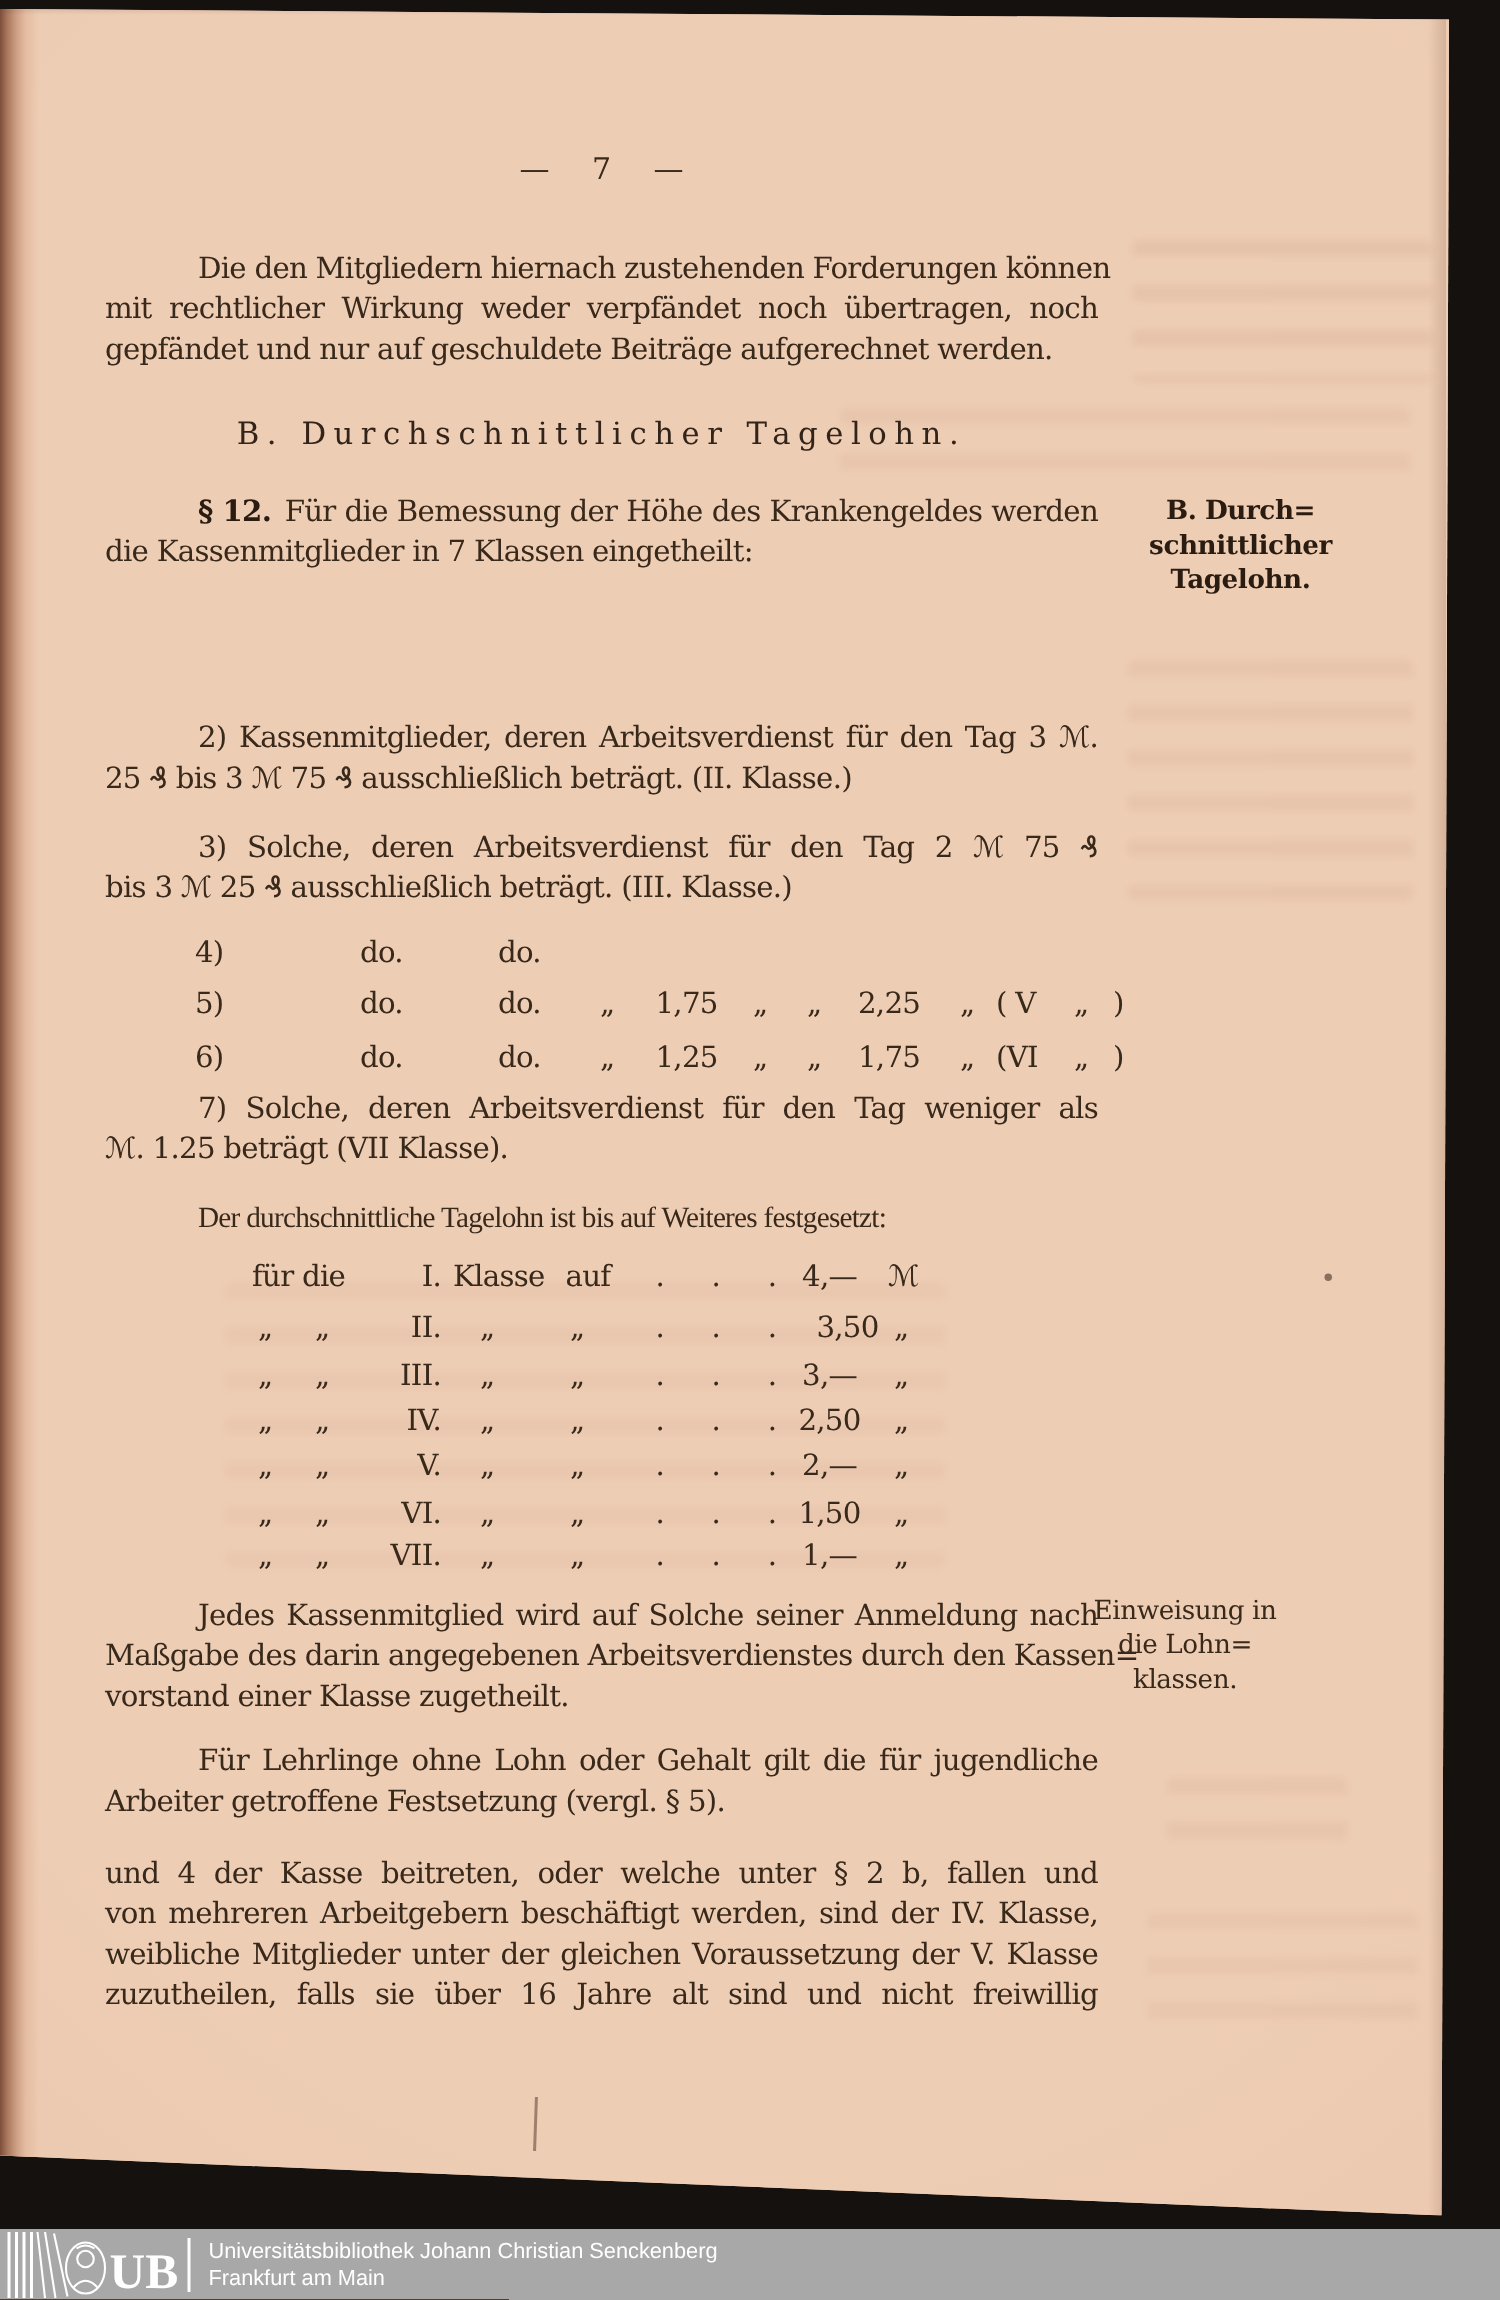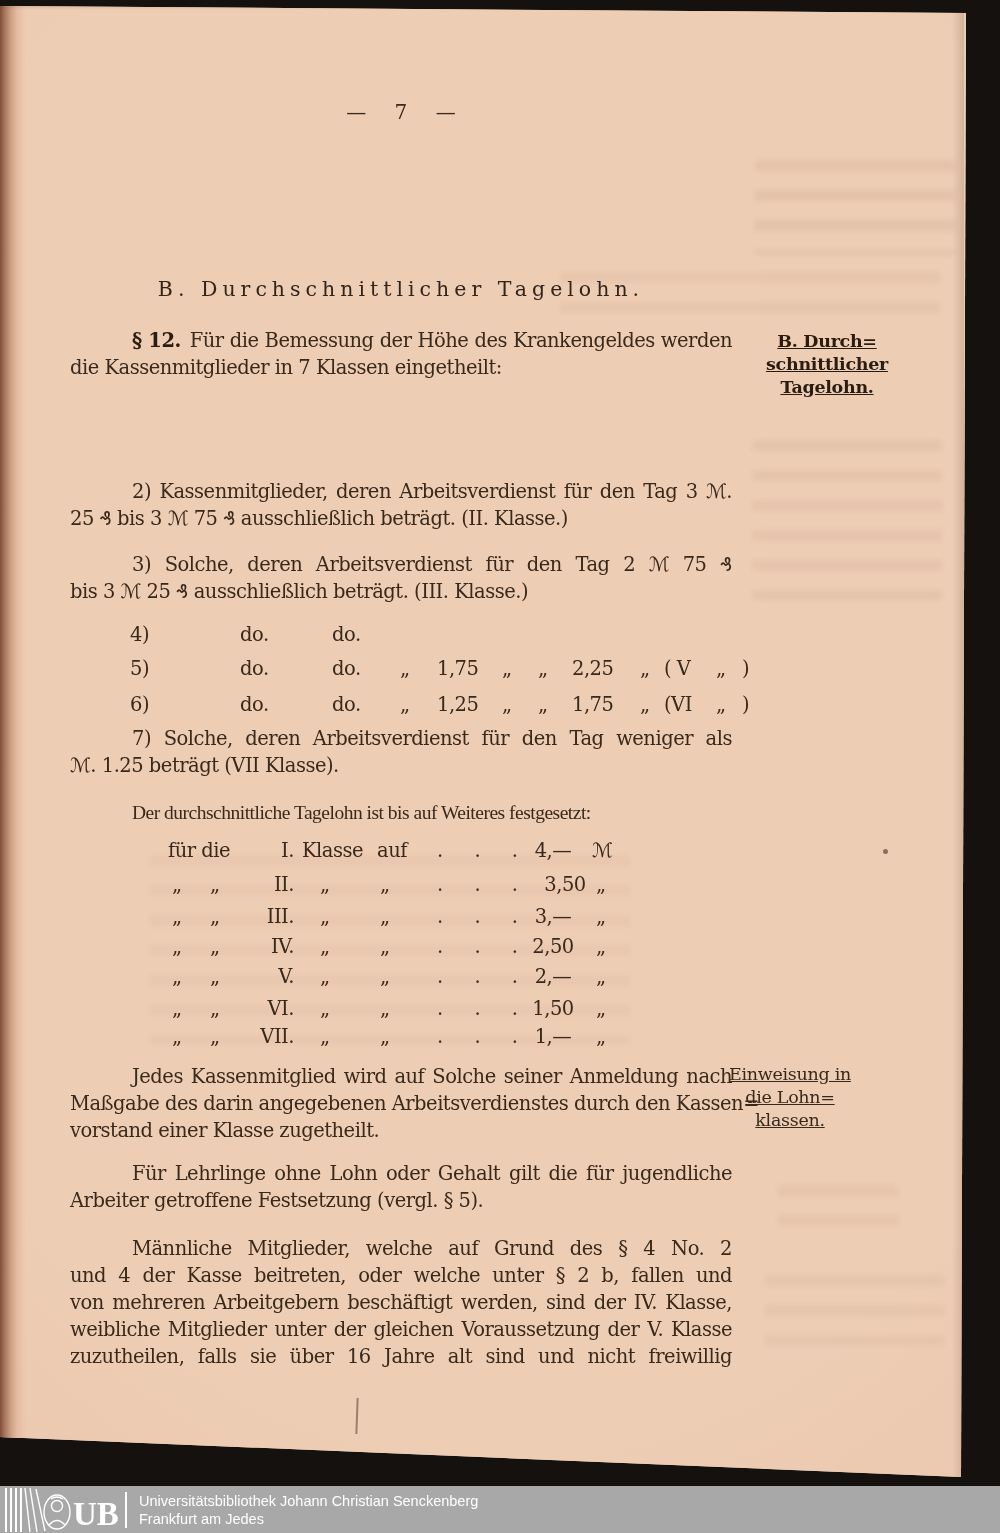--- a/index.html
+++ b/index.html
@@ -23,21 +23,21 @@
   .nw{white-space:nowrap;font-family:Liberation Serif, serif;}
   .bold{font-weight:bold;color:#2a1c10;margin-right:9px;}
   .pageno{position:absolute;left:70px;top:100px;width:662px;text-align:center;
         font-size:20px;word-spacing:22px;color:#33241678;color:#3a2a1c;}
   .rowline{position:absolute;left:0;width:1000px;height:27px;line-height:27px;font-size:19.5px;letter-spacing:-0.5px;}
   .rowline span{position:absolute;white-space:pre;}
   .numbox{width:66px;text-align:right;}
   .valbox{width:70px;text-align:center;}
   .dots{word-spacing:26px;}
   .mnote{position:absolute;text-align:center;line-height:23px;font-size:17.5px;letter-spacing:-0.3px;}
-  .mnote div{height:23px;text-decoration:underline;}
+  .mnote div{height:23px;}
   .b1{font-weight:bold;color:#2a1c10;}
   .headline{position:absolute;left:70px;width:662px;text-align:center;font-size:20.5px;
         letter-spacing:5px;color:#33241a;}
   
   .smudge{position:absolute;filter:blur(2.5px);opacity:.38;border-radius:5px;
         background:repeating-linear-gradient(180deg, rgba(168,118,90,.30) 0 11px, rgba(168,118,90,0) 11px 30px);}
   .mark-line{position:absolute;left:356px;top:1398px;width:2px;height:36px;
         background:rgba(92,64,48,.55);transform:rotate(2deg);}
   .mark-dot{position:absolute;left:883px;top:849px;width:5px;height:5px;border-radius:50%;
         background:rgba(70,48,36,.6);}
@@ -61,20 +61,25 @@
     <div class="smudge" style="left:560px;top:272px;width:380px;height:50px;opacity:.28;"></div>
     <div class="smudge" style="left:752px;top:440px;width:190px;height:160px;opacity:.32;"></div>
     <div class="smudge" style="left:150px;top:855px;width:480px;height:190px;opacity:.22;"></div>
     <div class="smudge" style="left:778px;top:1185px;width:120px;height:48px;opacity:.30;"></div>
     <div class="smudge" style="left:765px;top:1275px;width:180px;height:80px;opacity:.25;"></div>
     <div class="mark-line"></div>
     <div class="mark-dot"></div>
 
     <div class="pageno">— 7 —</div>
 
+    <div class="blk" style="top:165px">
+      <div class="ln j ind">Die den Mitgliedern hiernach zustehenden Forderungen können</div>
+      <div class="ln j">mit rechtlicher Wirkung weder verpfändet noch übertragen, noch</div>
+      <div class="ln">gepfändet und nur auf geschuldete Beiträge aufgerechnet werden.</div>
+    </div>
 
     <div class="headline" style="top:277px">B. Durchschnittlicher Tagelohn.</div>
 
     <div class="blk" style="top:327px">
       <div class="ln j ind">
         <span class="bold">§ 12.</span><span>Für die Bemessung der Höhe des Krankengeldes werden</span>
       </div>
       <div class="ln">die Kassenmitglieder in 7 Klassen eingetheilt:</div>
     </div>
 
@@ -217,21 +222,20 @@
       <div>die Lohn=</div>
       <div>klassen.</div>
     </div>
 
     <div class="blk" style="top:1160px">
       <div class="ln j ind">Für Lehrlinge ohne Lohn oder Gehalt gilt die für jugendliche</div>
       <div class="ln">Arbeiter getroffene Festsetzung (vergl. § 5).</div>
     </div>
 
     <div class="blk" style="top:1235px">
-      <div class="ln j ind">Männliche Mitglieder, welche auf Grund des § 4 No. 2</div>
       <div class="ln j">und 4 der Kasse beitreten, oder welche unter § 2 b, fallen und</div>
       <div class="ln j">von mehreren Arbeitgebern beschäftigt werden, sind der IV. Klasse,</div>
       <div class="ln j">weibliche Mitglieder unter der gleichen Voraussetzung der V. Klasse</div>
       <div class="ln j">zuzutheilen, falls sie über 16 Jahre alt sind und nicht freiwillig</div>
     </div>
   </div>
 
   <div class="footer">
     <svg class="ublogo" width="120" height="46" viewBox="0 0 120 46">
       <g stroke="#ffffff" fill="none" stroke-width="2">
@@ -247,17 +251,17 @@
         <ellipse cx="54" cy="25" rx="13" ry="17"></ellipse>
         <circle cx="54" cy="19" r="5.5"></circle>
         <path d="M46,38 Q54,29 62,38"></path>
         <path d="M48,12 Q54,8 60,12"></path>
       </g>
       <text x="70" y="38" font-family="Liberation Serif, DejaVu Serif, serif" font-weight="bold" font-size="33" fill="#ffffff">UB</text>
     </svg>
     <div class="fdiv"></div>
     <div class="ftext">
       <div>Universitätsbibliothek Johann Christian Senckenberg</div>
-      <div>Frankfurt am Jedes</div>
+      <div>Frankfurt am Main</div>
     </div>
   </div>
 
 </div>
 
 </body></html>

